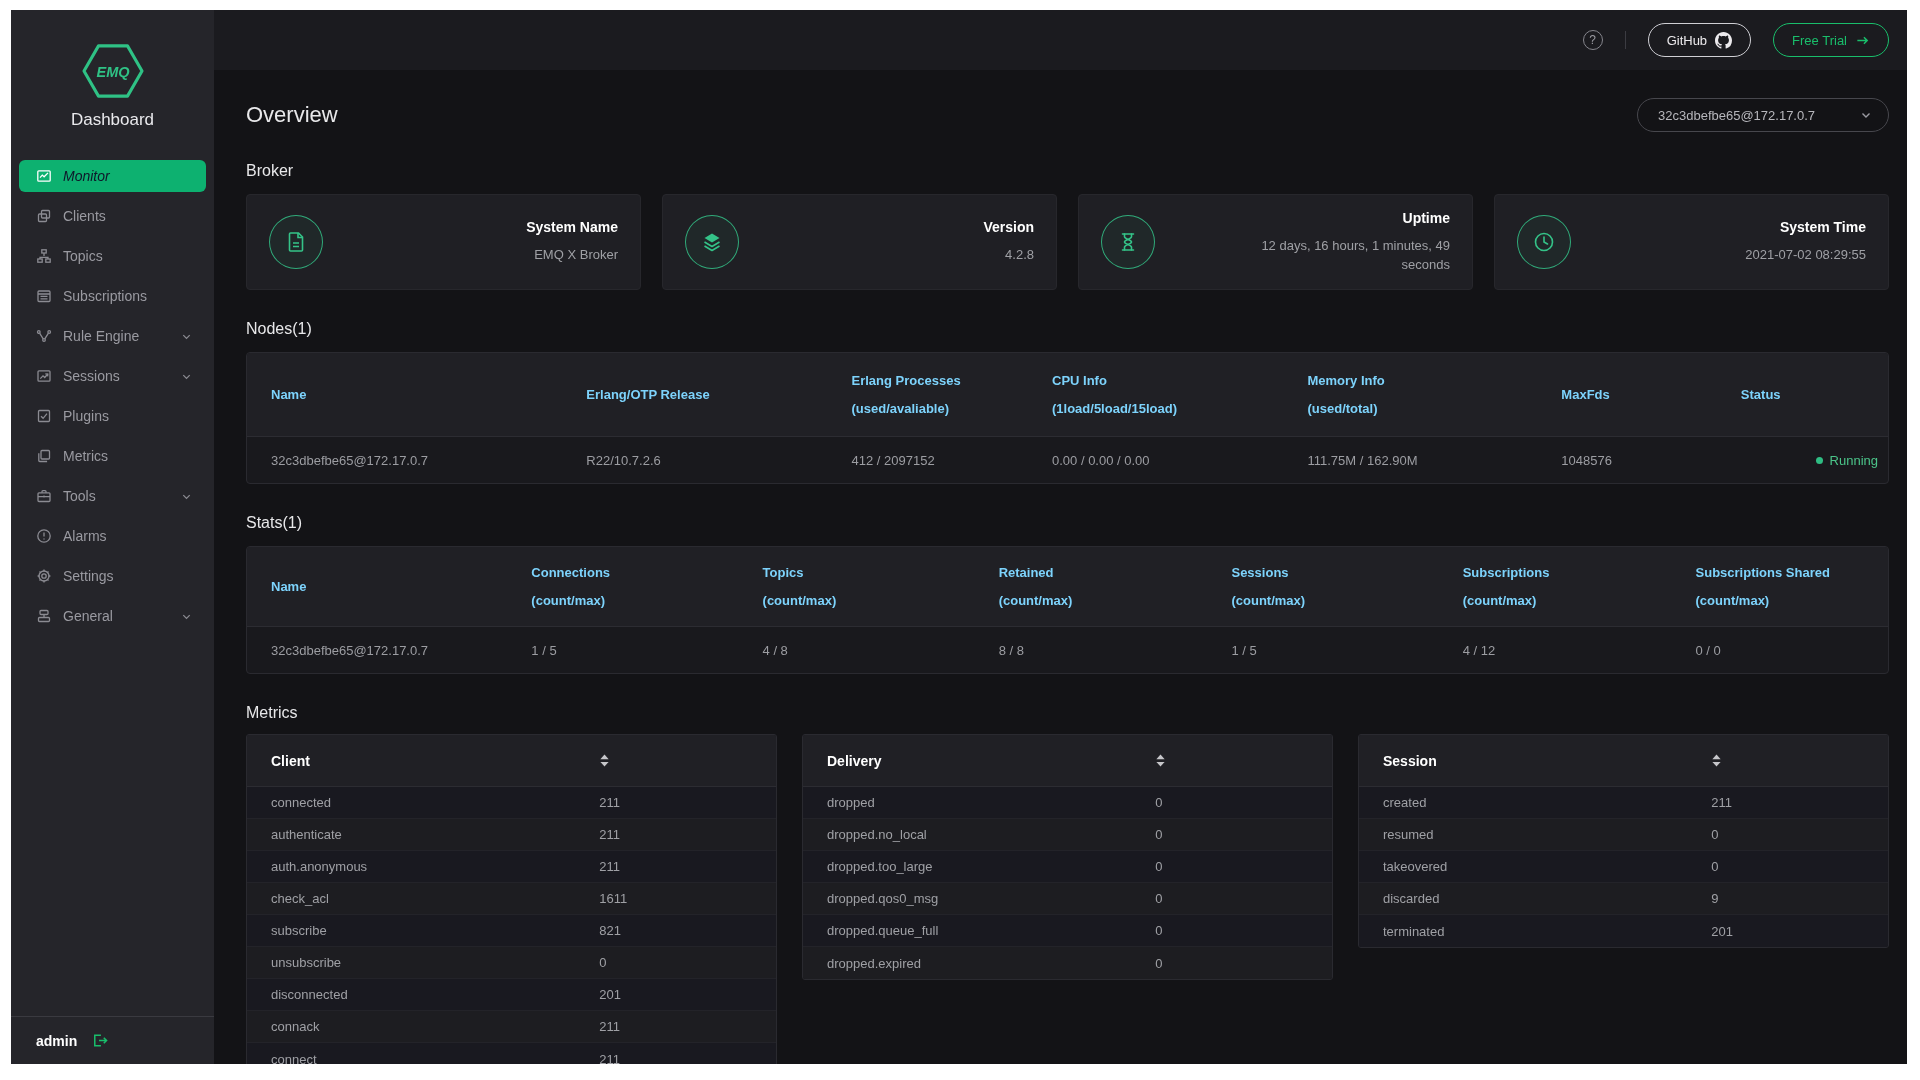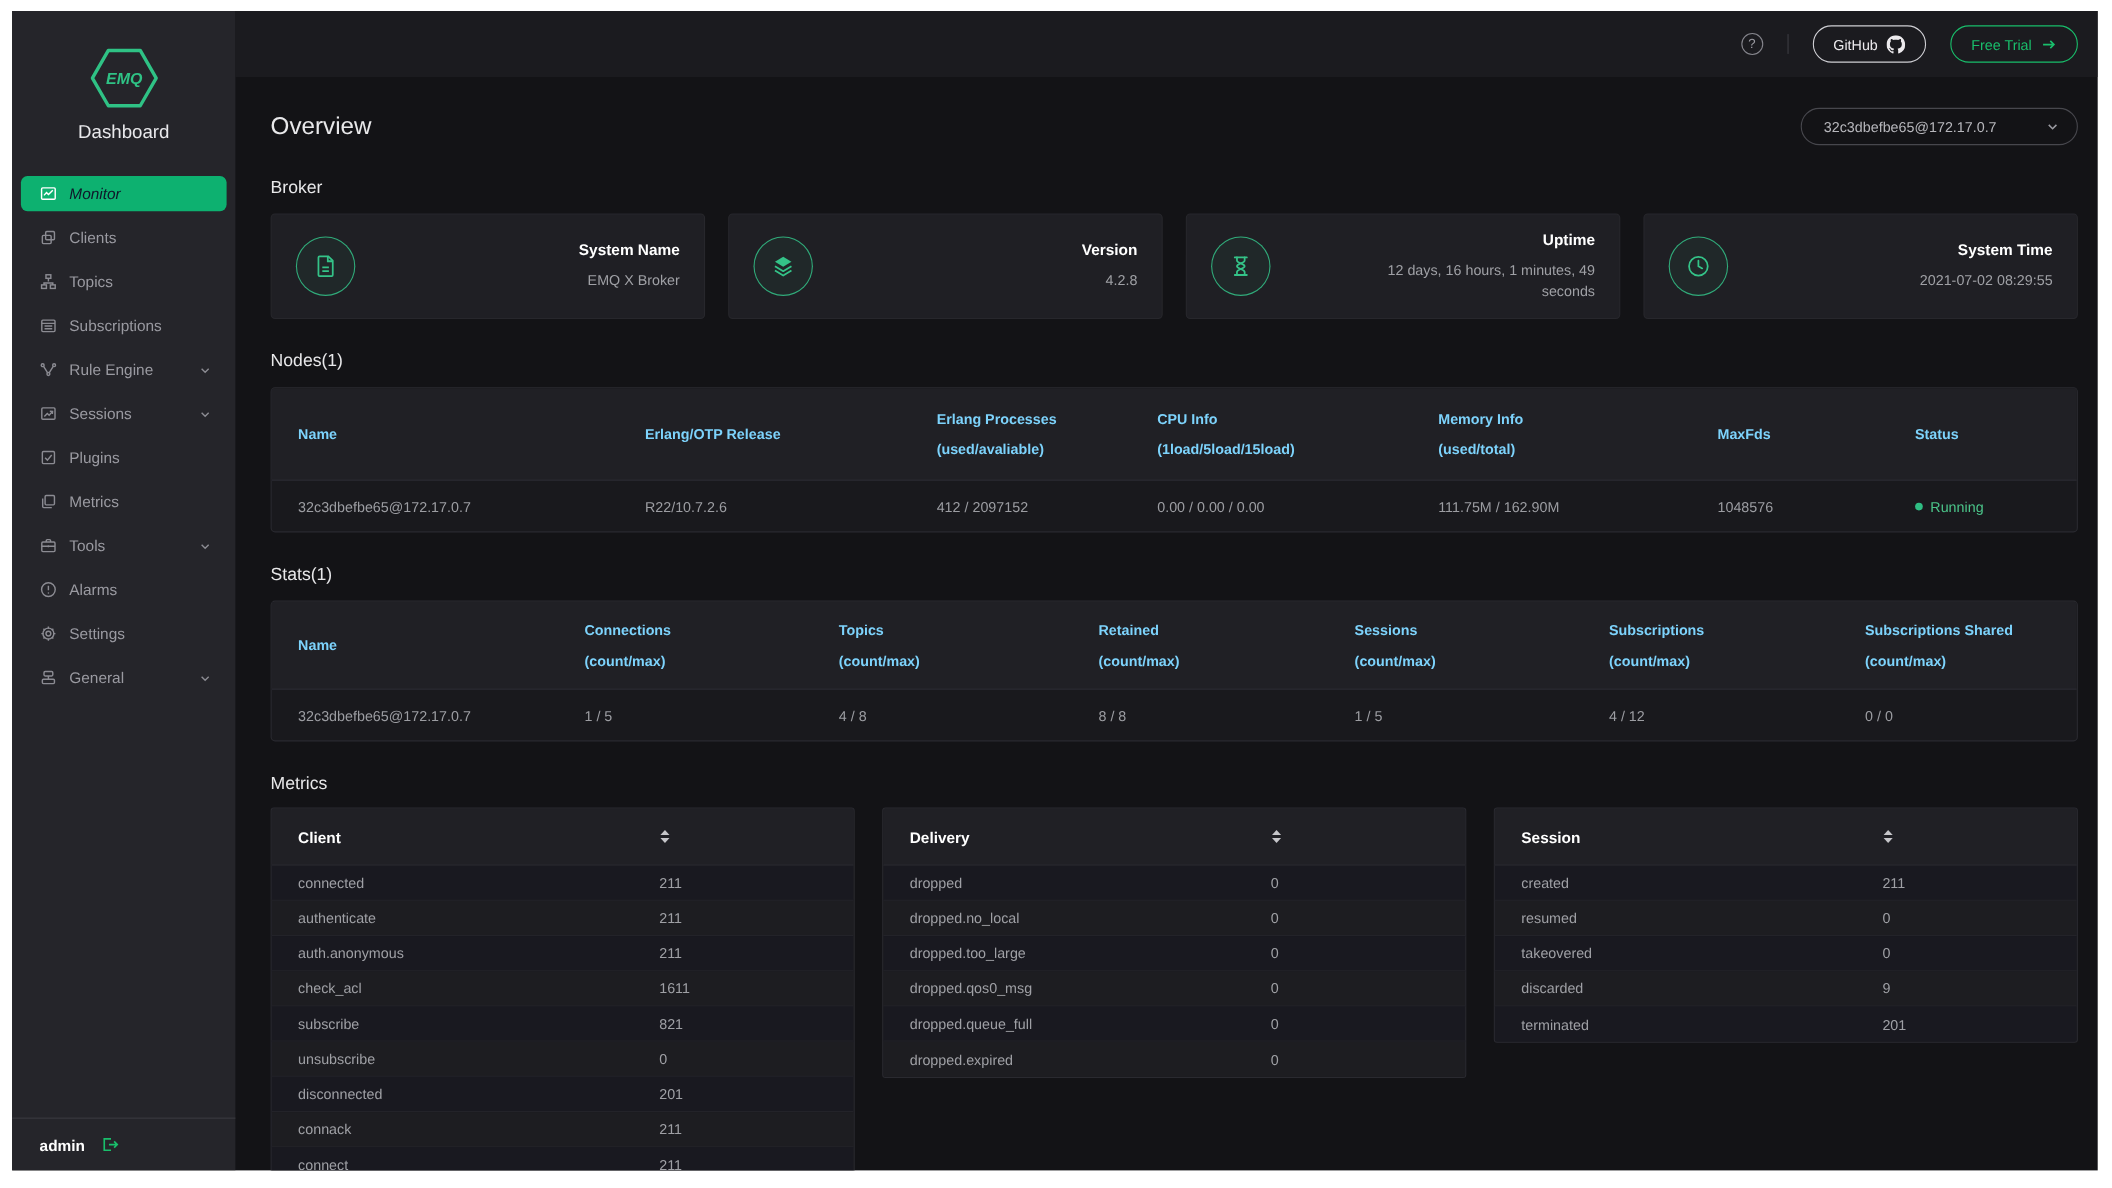--- a/index.html
+++ b/index.html
@@ -61,21 +61,21 @@
   
   .dtable { margin-top:14px; background:#19191d; border:1px solid #2a2a30; border-radius:4px; overflow:hidden; }
   .thead { background:#202025; display:grid; align-items:center; min-height:84px;
     border-bottom:1px solid #2c2c32; padding-left:24px; }
   .thead.stats-grid { min-height:80px; }
   .th { color:#7dd3fc; font-size:13px; font-weight:600; display:flex; flex-direction:column; gap:13px; padding-right:10px; }
   .trow { display:grid; align-items:center; height:46px; padding-left:24px; }
   .td { color:#9c9da2; font-size:13px; padding-right:10px; }
   .nodes-grid { grid-template-columns:19.5% 16.4% 12.4% 15.8% 15.7% 11.1% auto; }
   .stats-grid { grid-template-columns:16.1% 14.3% 14.6% 14.4% 14.3% 14.4% auto; }
-  .status-cell { display:flex; align-items:center; gap:7px; }
+  .status-cell { display:flex; align-items:center; gap:7px;justify-content:flex-end; }
   .status-dot { width:7px; height:7px; border-radius:50%; background:#2fbd83; }
   .status-text { color:#4bc489; font-size:13px; }
 
   
   .metrics-row { display:flex; gap:25px; margin-top:12px; align-items:flex-start; }
   .m-card { flex:1; background:#1d1d22; border:1px solid #2a2a30; border-radius:3px; overflow:hidden; }
   .m-head { height:52px; display:grid; grid-template-columns:65% auto; align-items:center;
     padding-left:24px; background:#202025; border-bottom:1px solid #2c2c32; }
   .m-title { color:#ffffff; font-weight:bold; font-size:14px; }
   .m-sort { color:#c6c6ca; display:flex; cursor:pointer; }

